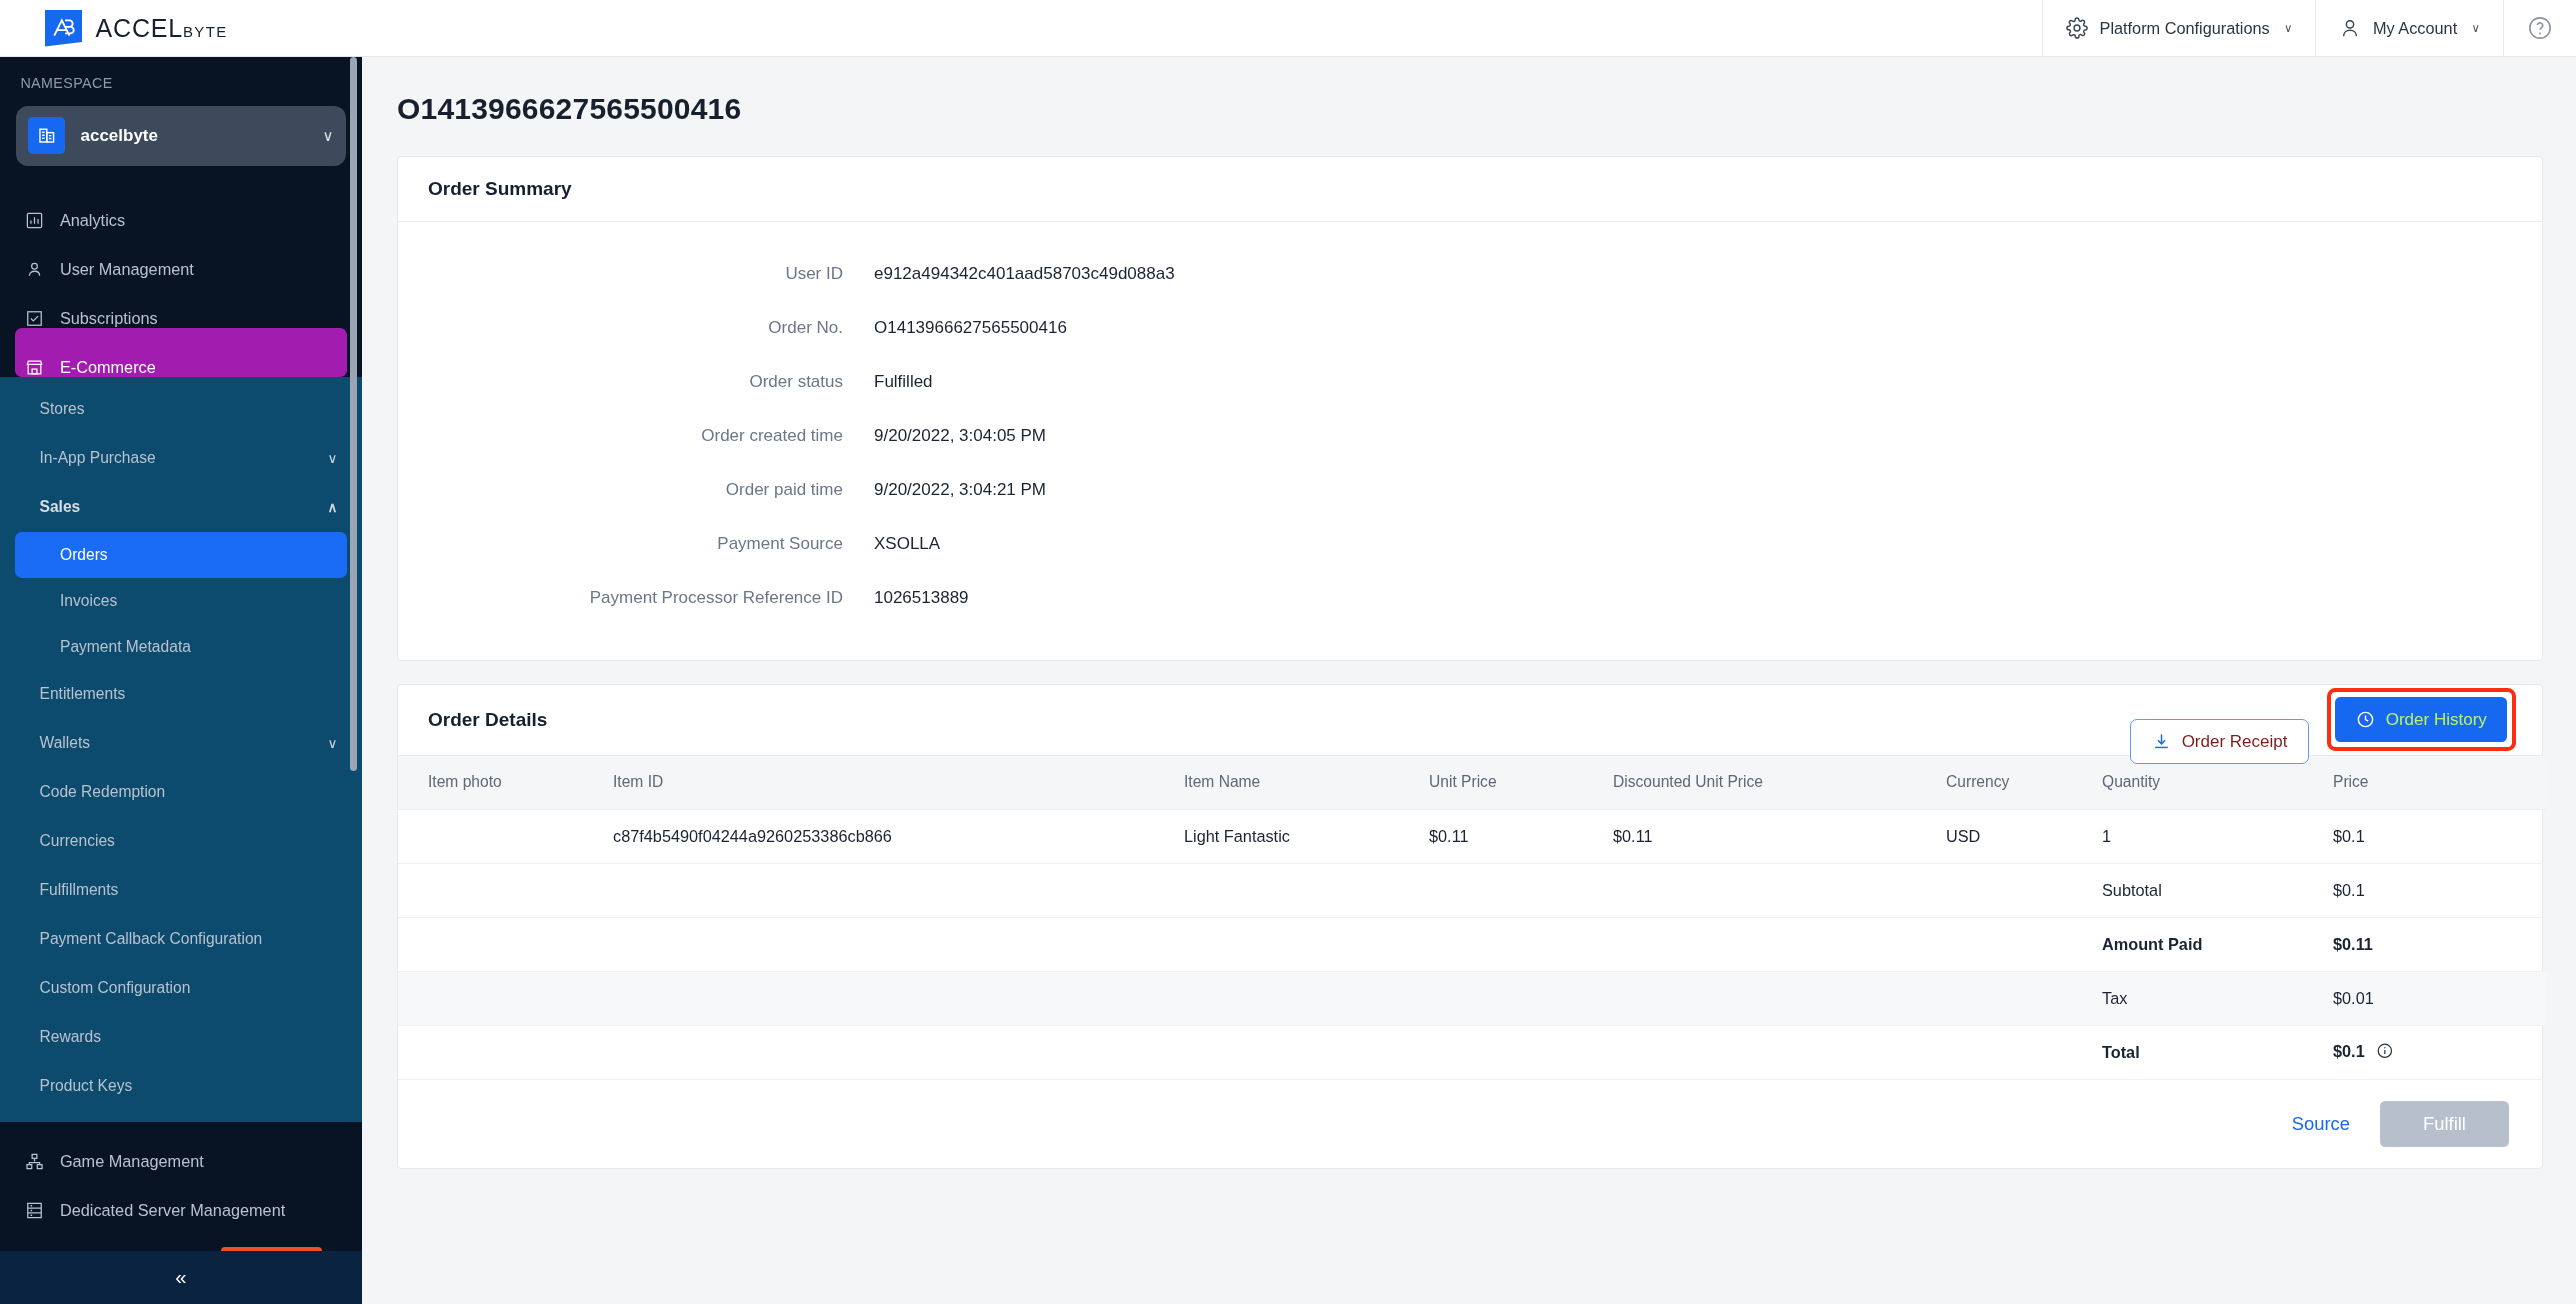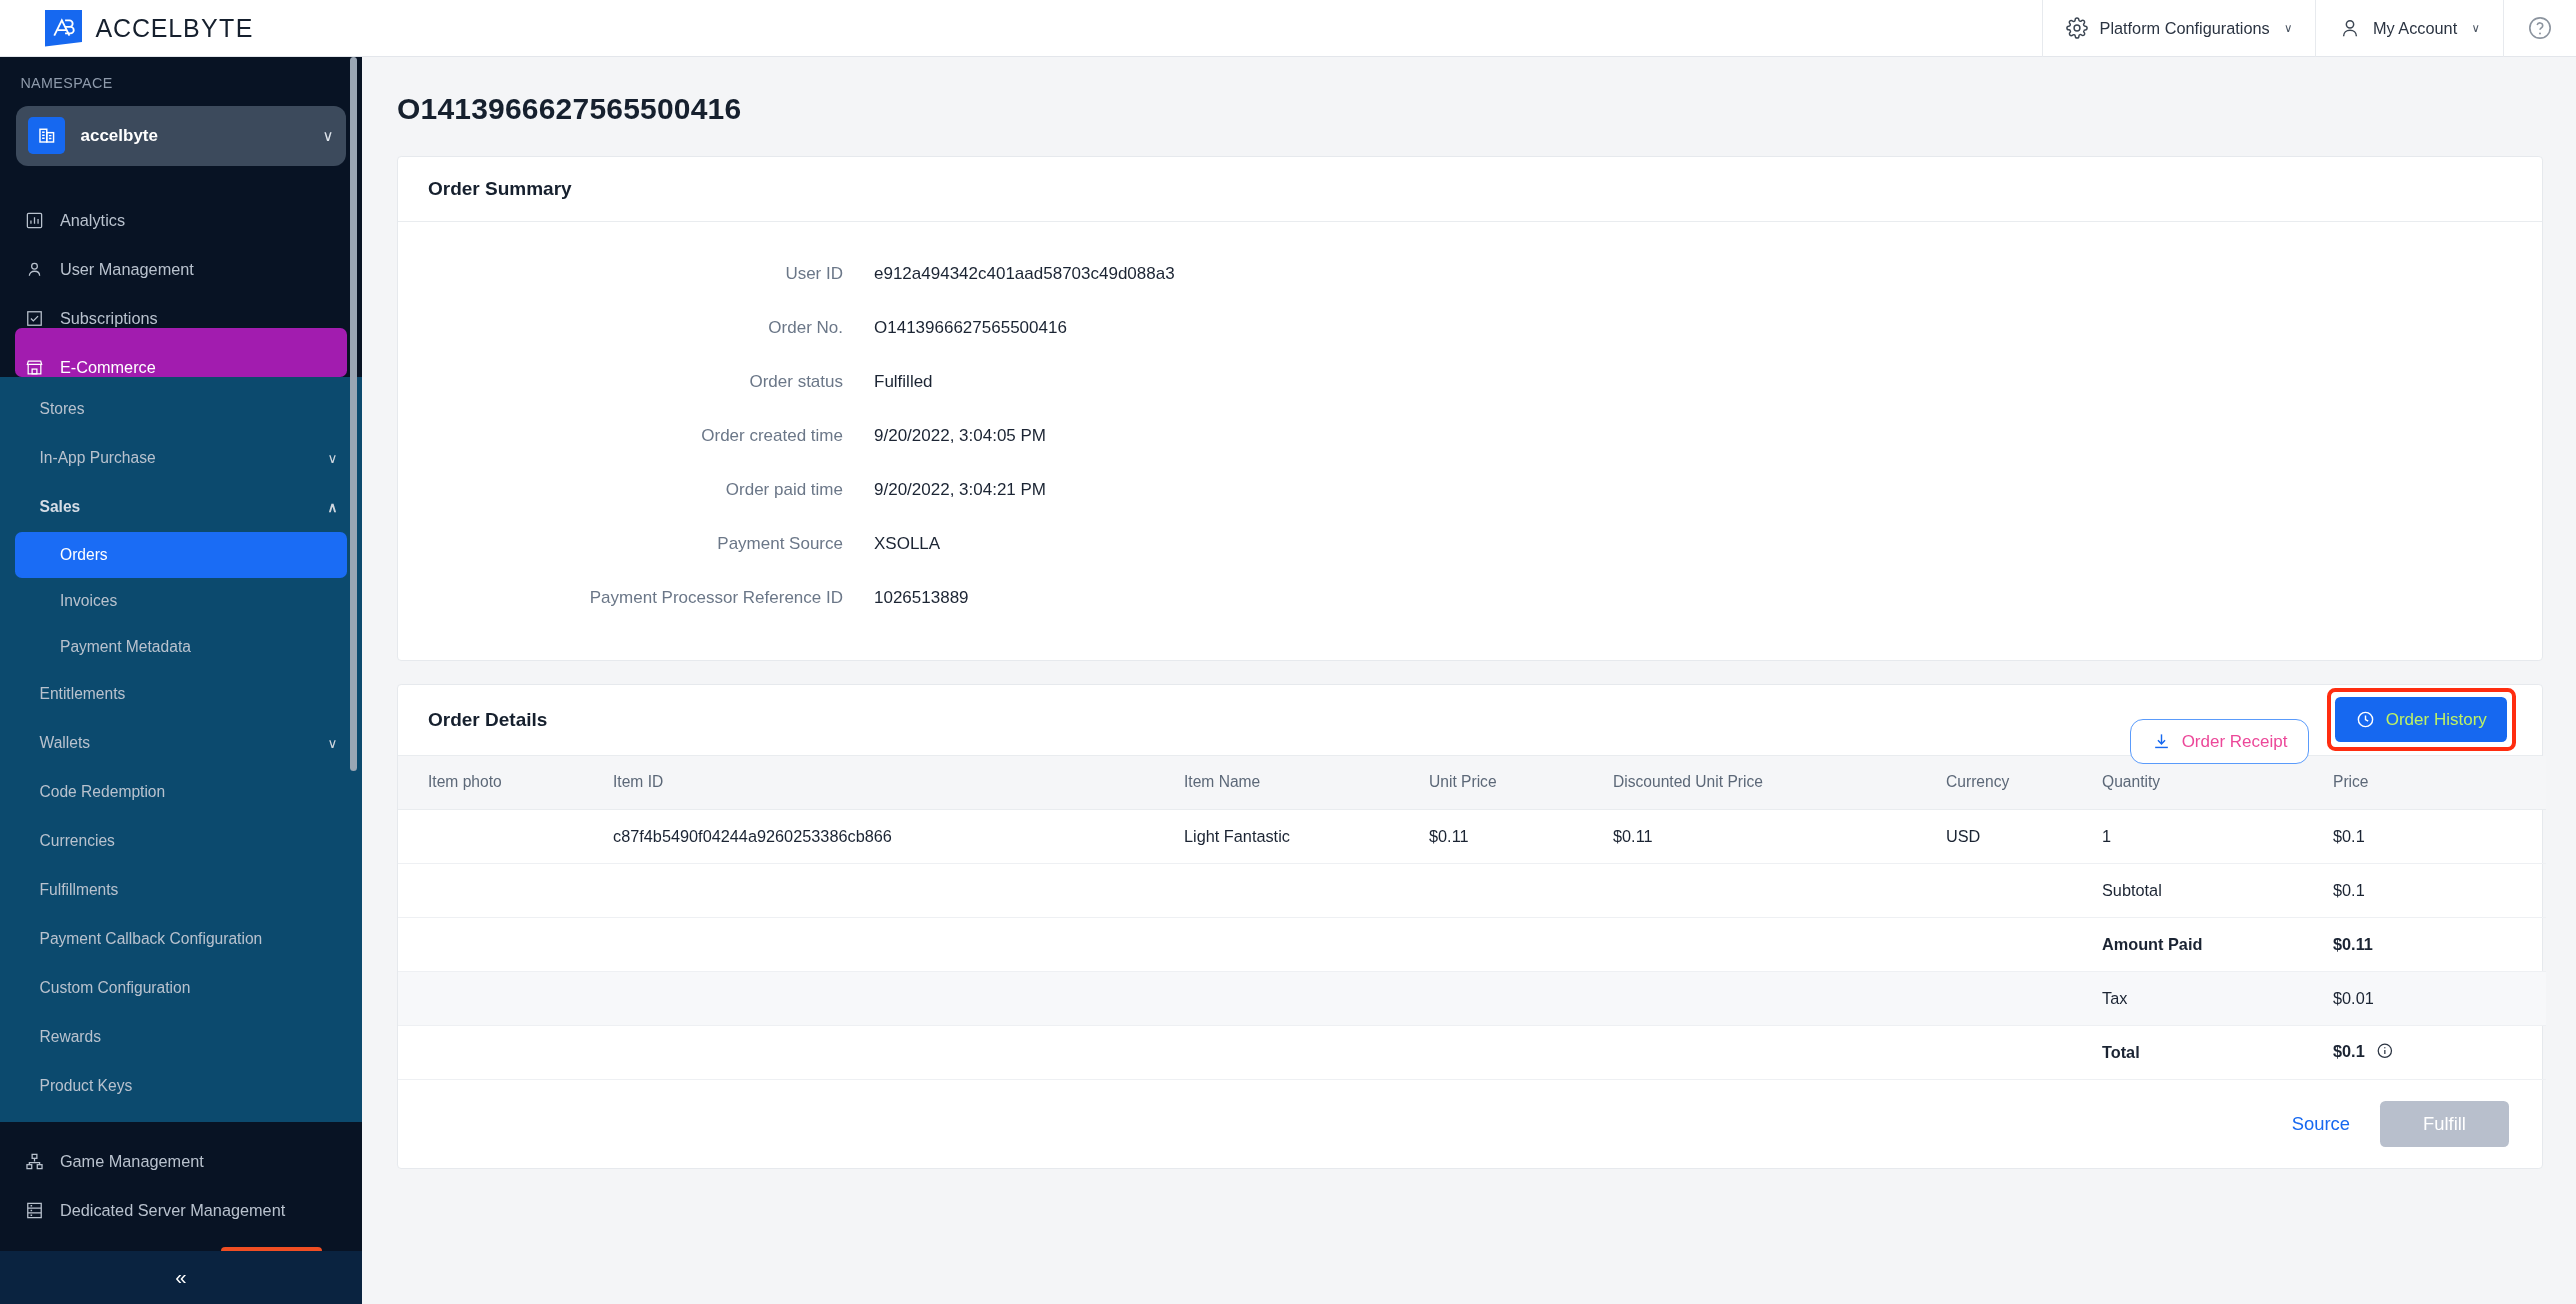--- a/index.html
+++ b/index.html
@@ -23,21 +23,21 @@
     width: 37px; height: 37px; background: #1668f0;
     position: relative; flex: none;
     clip-path: polygon(0 0, 100% 0, 100% 88%, 0 100%);
     display: flex; align-items: center; justify-content: center;
   }
   .logo-mark svg { width: 26px; height: 26px; }
   .logo-text {
     font-size: 25px; letter-spacing: 0.8px; color: #16202e; font-weight: 400;
     display: flex; align-items: baseline;
   }
-  .logo-text .b2 { font-size: 25px; letter-spacing: 1.4px; }
+  .logo-text .b2 { font-size: 15px; letter-spacing: 1.4px; }
 
   .topbar-right { margin-left: auto; display: flex; align-items: stretch; height: 57px; }
   .tb-item {
     display: flex; align-items: center; gap: 11.6px;
     padding: 0 23px;
     border-left: 1.4px solid #e7eaee;
     font-size: 16.3px; color: #2b3442;
     cursor: pointer;
   }
   .tb-item .chev { font-size: 11.6px; color: #4a5462; margin-left: 2.7px; }
@@ -139,22 +139,22 @@
   }
   .svalue { color: #1b2433; font-size: 17px; }
 
   
   .details-head {
     height: 71px; display: flex; align-items: center;
     padding: 0 26px 0 30px; border-bottom: 1.4px solid #e9ecef;
   }
   .head-actions { margin-left: auto; display: flex; align-items: center; gap: 17.7px; }
   .btn-outline {
-    height: 45px; padding: 0 20.4px; border: 1.4px solid #5a9bfb; border-radius: 13px;
-    background: #fff; color: #ec4899; font-size: 17px;
+    height: 45px; padding: 0 20.4px; border: 1.4px solid #5a9bfb; border-radius: 7px;
+    background: #fff; color: #7f1d1d; font-size: 17px;
     display: flex; align-items: center; gap: 11px; cursor: pointer; margin-top: 44px;
   }
   .btn-hist-wrap {
     border: 4.8px solid #ff2d10; border-radius: 8.2px; padding: 4.8px;
     display: flex;
   }
   .btn-primary {
     height: 45px; padding: 0 20.4px; border: none; border-radius: 5.4px;
     background: #1668f0; color: #bef264; font-size: 17px;
     display: flex; align-items: center; gap: 11px; cursor: pointer;

